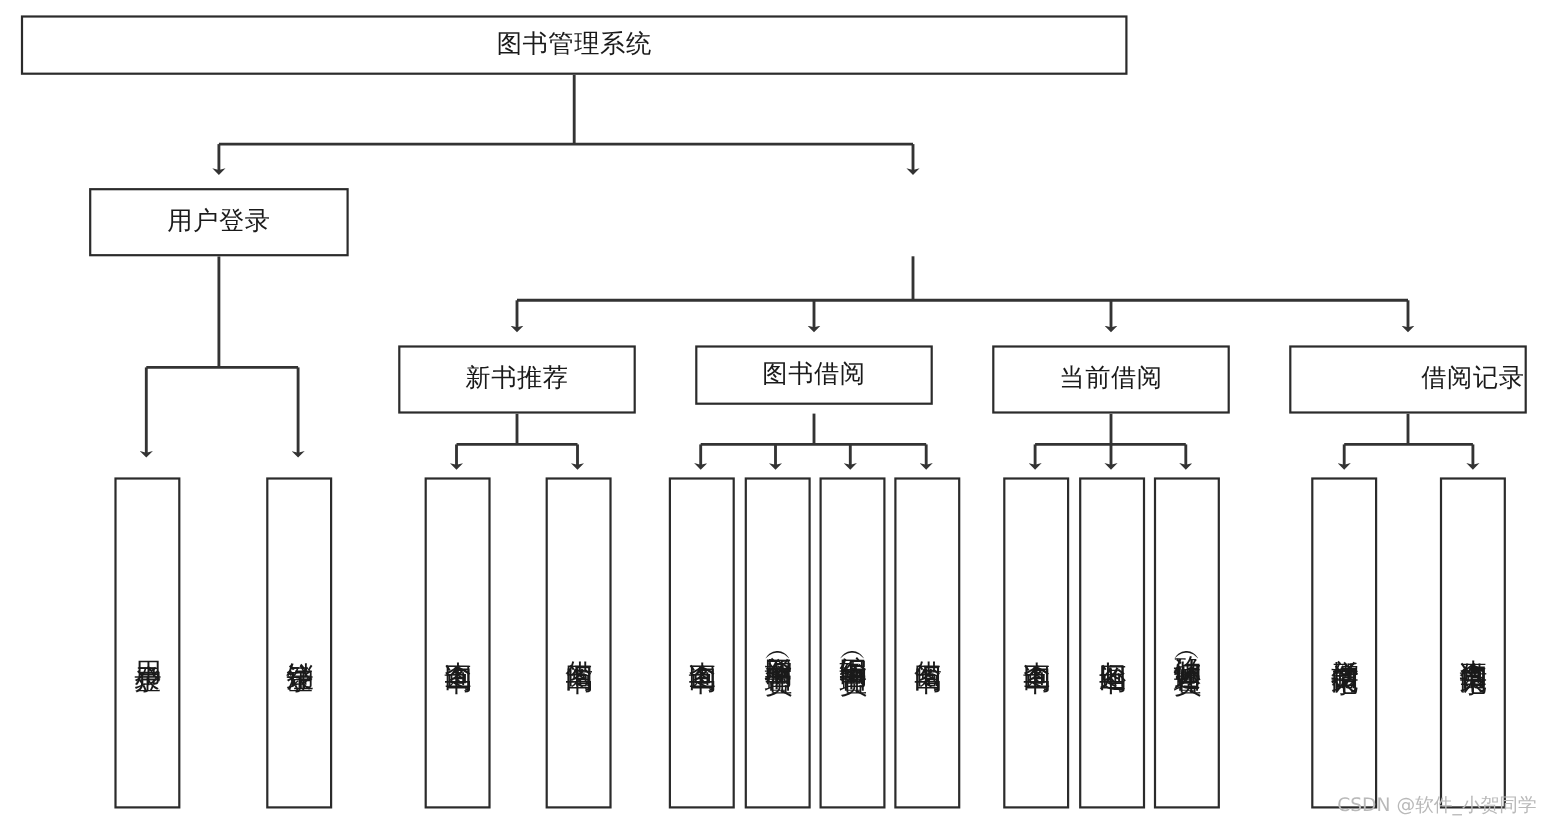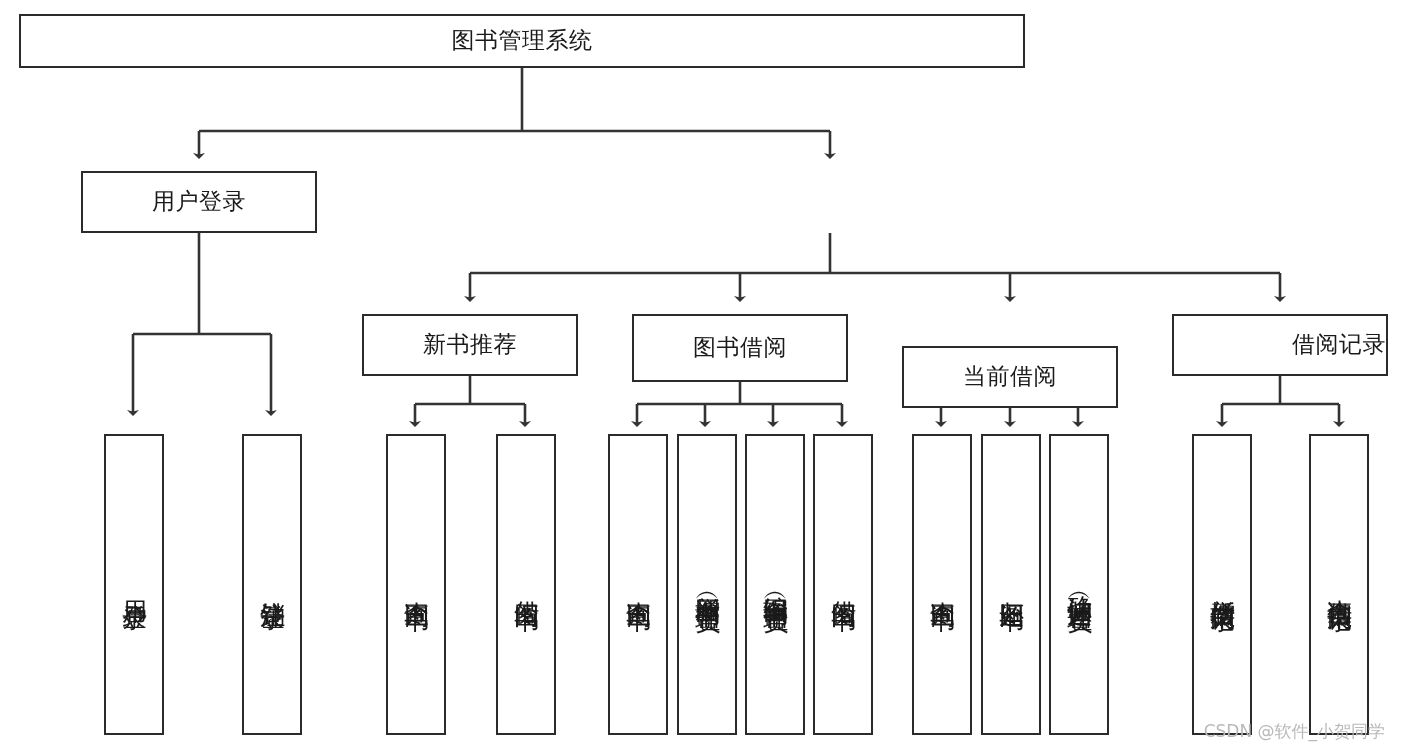--- a/index.html
+++ b/index.html
@@ -57,21 +57,21 @@
     writing-mode: vertical-rl;
     text-orientation: upright;
     font-size: 25px;
     line-height: 1.05;
     letter-spacing: 2px;
     white-space: nowrap;
     max-height: 100%;
   }
   .watermark {
     position: absolute;
-    right: 20px;
+    right: 8px;
     bottom: 4px;
     font-size: 17px;
     color: #b9b9b9;
     z-index: 5;
     white-space: nowrap;
     font-family: "DejaVu Sans", "Liberation Sans", sans-serif;
   }
 </style>
 </head>
 <body>
@@ -134,25 +134,25 @@
 
   <div class="node horiz" style="left:81px; top:171px; width:236px; height:62px;">
     <span class="label">用户登录</span>
   </div>
 
 
   <div class="node horiz" style="left:362px; top:314px; width:216px; height:62px;">
     <span class="label">新书推荐</span>
   </div>
 
-  <div class="node horiz" style="left:632px; top:314px; width:216px; height:68px;">
+  <div class="node horiz" style="left:632px; top:314px; width:216px; height:54px;">
     <span class="label">图书借阅</span>
   </div>
 
-  <div class="node horiz" style="left:902px; top:314px; width:216px; height:62px;margin-top:32px;">
+  <div class="node horiz" style="left:902px; top:314px; width:216px; height:62px;">
     <span class="label">当前借阅</span>
   </div>
 
   <div class="node horiz" style="left:1172px; top:314px; width:216px; height:62px;justify-content:flex-end;">
     <span class="label">借阅记录</span>
   </div>
 
   <div class="node vert" style="left:104px; top:434px; width:60px; height:301px;">
     <span class="label">用户登录</span>
   </div>

